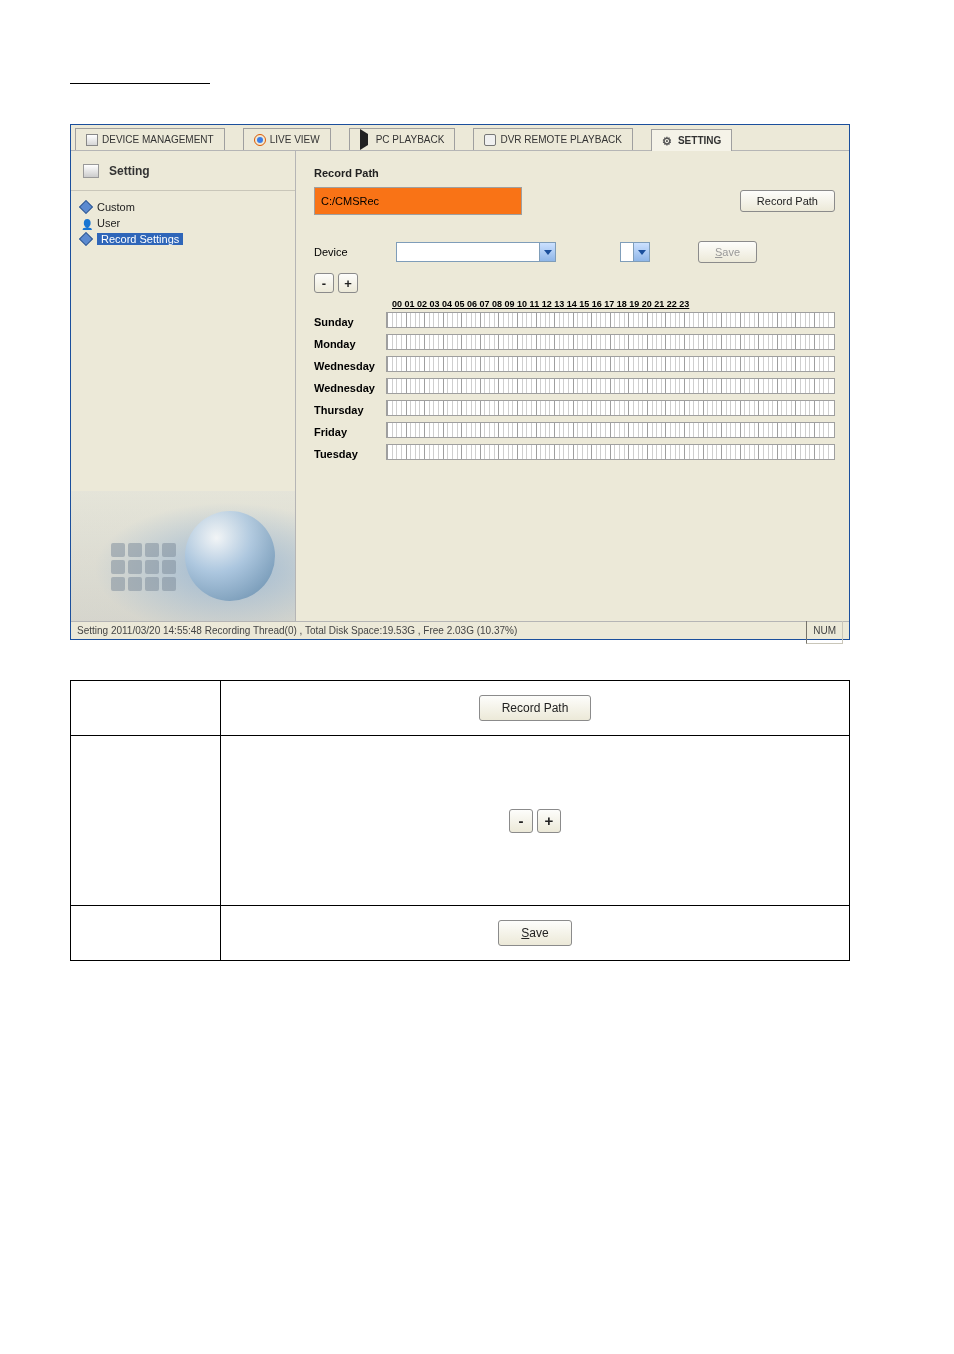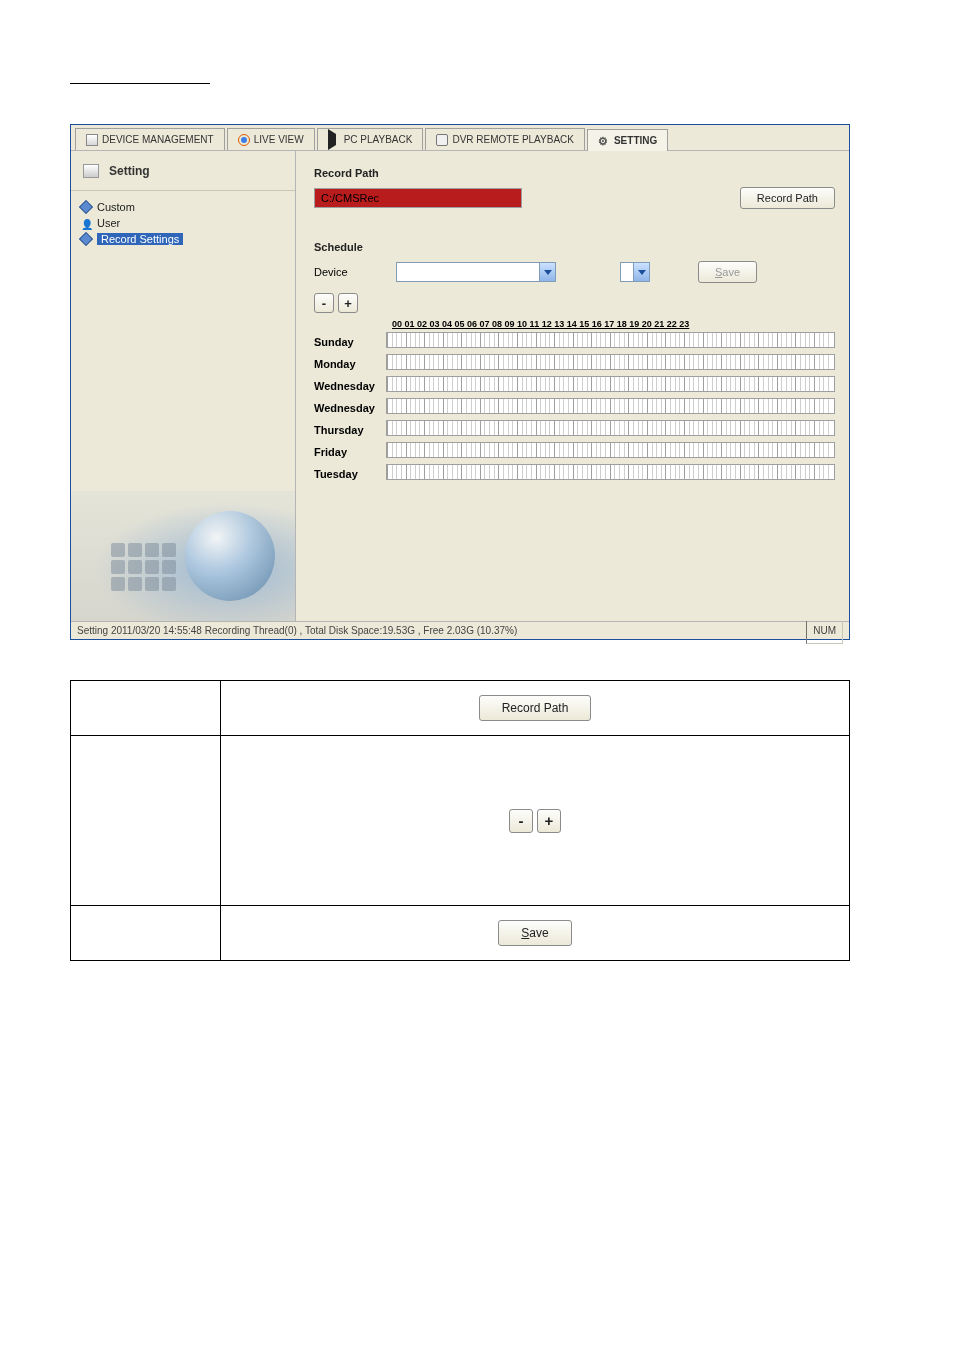--- a/index.html
+++ b/index.html
@@ -10,21 +10,21 @@
   
   .app-window { width: 780px; border: 1px solid #1b4f9c; background: #ece9d8; margin-bottom: 40px; box-shadow: 0 0 0 1px #fff inset; }
   .title-bar { background: linear-gradient(to bottom,#2a6fd6,#1650a2); height: 22px; display:flex; align-items:center; padding:0 4px; color:#fff; }
   .title-bar .icon-slot { width:14px; height:14px; background:#9bc1f0; border-radius:50%; display:inline-block; margin-right:4px; border:1px solid #5b8cce;}
   .title-text { flex:1; font-weight:bold; font-size:11px; }
   .win-btns { display:flex; gap:2px; }
   .win-btn { width:18px; height:16px; border:1px solid #003a8c; background:linear-gradient(to bottom,#5c9de8,#1b62b6); color:#fff; display:flex; align-items:center; justify-content:center; font-size:10px; font-weight:bold; cursor:pointer; }
   .win-close { background:linear-gradient(to bottom,#f07a6c,#c2311f); border-color:#8c1600; }
 
   .tab-bar { background:#ece9d8; height:26px; display:flex; align-items:flex-end; padding-left:4px; border-bottom:1px solid #b5b5b5; }
-  .tab { height:22px; padding:0 10px; border:1px solid #9f9f9f; border-bottom:none; background:#ece9d8; display:flex; align-items:center; gap:4px; font-size:10px; margin-right:2px; cursor:pointer; color:#333; }
+  .tab { height:22px; padding:0 10px; border:1px solid #9f9f9f; border-bottom:none; background:#ece9d8; display:flex; align-items:center; gap:4px; font-size:10px; margin-right:18px; cursor:pointer; color:#333; }
   .tab.active { background:#f5f3e8; position:relative; top:1px; font-weight:bold; }
   .tab .mini-icon { width:12px; height:12px; display:inline-block; }
   .mi-doc{ background:linear-gradient(#fff,#d6d6d6); border:1px solid #888;}
   .mi-eye{ border-radius:50%; border:1px solid #e05a00; position:relative;}
   .mi-eye::after{content:"";position:absolute;inset:2px;border-radius:50%;background:#3c7de6;}
   .mi-play{ width:0;height:0;border-left:8px solid #222;border-top:5px solid transparent;border-bottom:5px solid transparent;}
   .mi-tape{ border:1px solid #777; background:#f0f0f0; border-radius:2px;}
   .mi-cog{ position:relative;}
   .mi-cog::before{content:"⚙";font-size:11px;color:#555;line-height:12px;}
 
@@ -39,21 +39,21 @@
   .ti-diamond{background:#5b8ad0;transform:rotate(45deg);border:1px solid #345a90;}
   .ti-user::before{content:"👤";font-size:10px;color:#7a0000;}
   .sidebar-globe { position:absolute; bottom:0; left:0; right:0; height:130px; background:radial-gradient(ellipse at 70% 60%, rgba(150,180,210,0.9), rgba(200,210,220,0.2) 60%), linear-gradient(to top, #d9d6c9, rgba(236,233,216,0.0)); }
   .globe-ball{position:absolute;right:20px;bottom:20px;width:90px;height:90px;border-radius:50%;background:radial-gradient(circle at 35% 30%,#fff,#aec9e2 40%,#6c93b4 80%);opacity:0.8;}
   .globe-squares{position:absolute;left:40px;bottom:30px;display:grid;grid-template-columns:repeat(4,14px);grid-auto-rows:14px;gap:3px;opacity:0.5;}
   .globe-squares span{background:#7c8b9a;border-radius:2px;}
 
   .content { flex:1; background:#ece9d8; padding:10px 14px 10px 18px; position:relative; }
   .section-label { font-weight:bold; font-size:11px; color:#222; margin:6px 0 8px 0; }
   .row { display:flex; align-items:center; gap:12px; }
-  .text-input { flex:1; height:20px; border:1px solid #9f9f9f; background:#b91c1c; font-size:11px; padding:0 6px; max-width:260px; }
+  .text-input { flex:1; height:28px; border:1px solid #9f9f9f; background:#f97316; font-size:11px; padding:0 6px; max-width:260px; }
   .btn { height:22px; padding:0 16px; border:1px solid #8b8b8b; background:linear-gradient(#fdfdfb,#ece9d8); font-size:11px; cursor:pointer; border-radius:3px; color:#222;}
   .btn.disabled{ color:#999; }
   .dropdown { height:20px; border:1px solid #7f9db9; background:#fff; display:flex; align-items:center; min-width:140px; position:relative; }
   .dropdown .dd-arrow{ position:absolute; right:0; top:0; bottom:0; width:16px; background:linear-gradient(#cce1ff,#8fb6e8); border-left:1px solid #7f9db9; display:flex;align-items:center;justify-content:center;}
   .dd-arrow::after{content:"";width:0;height:0;border-left:4px solid transparent;border-right:4px solid transparent;border-top:5px solid #1b4f9c;}
   .sq-btn { width:20px; height:20px; border:1px solid #8b8b8b; background:linear-gradient(#fdfdfb,#ece9d8); display:flex; align-items:center; justify-content:center; font-weight:bold; font-size:13px; cursor:pointer; border-radius:3px; color:#222;}
   .sq-row{display:flex;gap:4px;margin:10px 0 4px 0;}
 
   .sched { margin-top:4px; }
   .hours-header{ font-size:9px; font-weight:bold; letter-spacing:0; color:#000; padding-left:6px; white-space:nowrap;text-decoration:underline;}
@@ -155,21 +155,20 @@
 
     <div class="content">
       <div class="section-label">Record Path</div>
       <div class="row">
         <input class="text-input" style="max-width: 240px;" value="C:/CMSRec">
         <div style="flex:1"></div>
         <button class="btn">Record Path</button>
       </div>
 
       <div style="height:26px"></div>
-      <div class="section-label">Schedule</div>
       <div class="row">
         <span style="width:40px">Device</span>
         <div style="width:18px"></div>
         <div class="dropdown" style="min-width:160px">
               <div class="dd-arrow"></div>
             </div>
         <div style="width:40px"></div>
         <div class="dropdown" style="min-width:30px;width:30px">
               <div class="dd-arrow"></div>
             </div>

